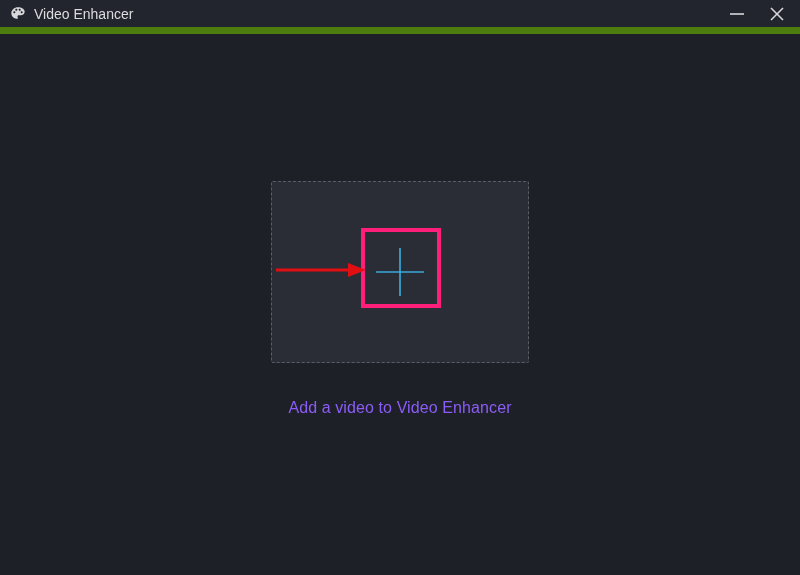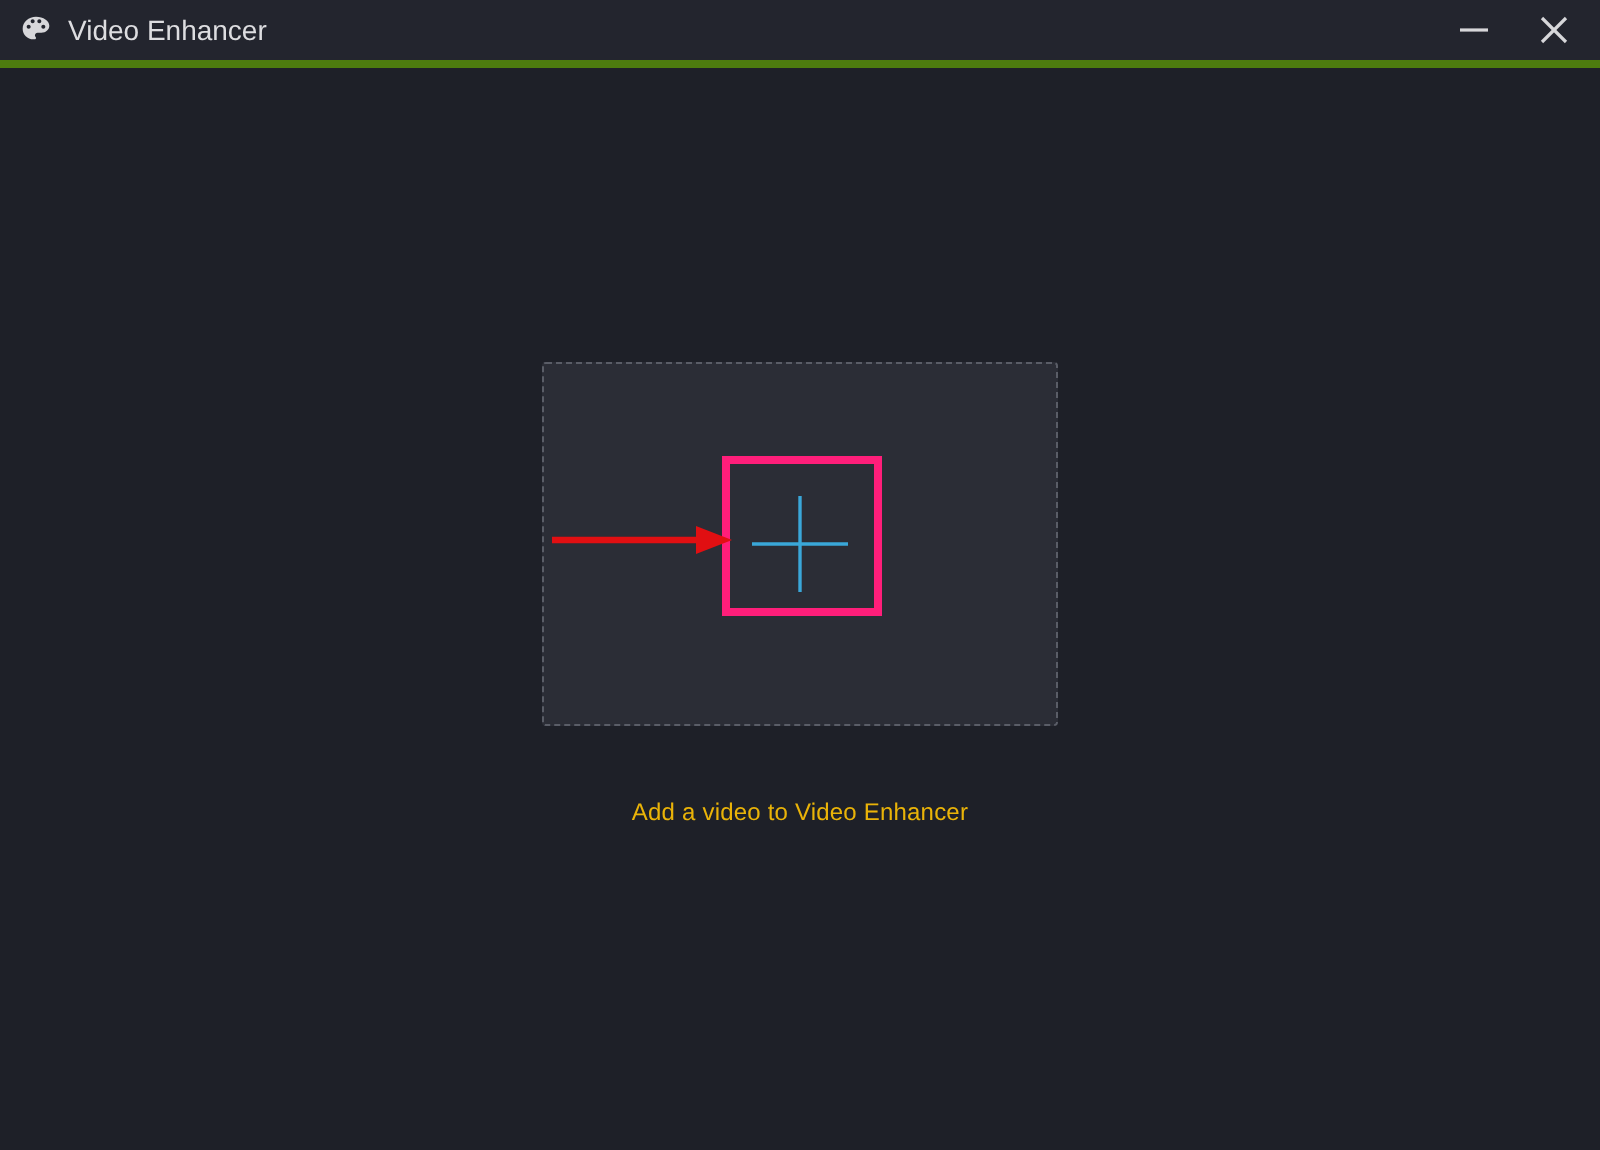--- a/index.html
+++ b/index.html
@@ -15,21 +15,21 @@
       width: 800px;
       height: 575px;
       background: #1e2028;
       display: flex;
       flex-direction: column;
       position: relative;
     }
     .titlebar {
       height: 34px;
       background: #23252e;
-      border-bottom: 4px solid #4d7c0f;
+      border-bottom: 7px solid #4d7c0f;
       display: flex;
       align-items: center;
       padding: 0 8px 0 10px;
       color: #dddde0;
       font-size: 14px;
     }
     .titlebar-left { display: flex; align-items: center; gap: 8px; }
     .titlebar-spacer { flex: 1; }
     .titlebar-controls { display: flex; align-items: center; gap: 22px; margin-right: 6px; }
     .app-icon {
@@ -78,22 +78,22 @@
       position: absolute;
       top: 226px;
       left: 276px;
       pointer-events: none;
     }
     .instruction {
       position: absolute;
       top: 365px;
       left: 0; right: 0;
       text-align: center;
-      font-size: 12px;
-      color: #eab308;
+      font-size: 16px;
+      color: #8b5cf6;
       letter-spacing: 0.1px;
     }
   </style>
 </head>
 <body>
 
 <div class="window">
 
   <div class="titlebar">
     <div class="titlebar-left">

